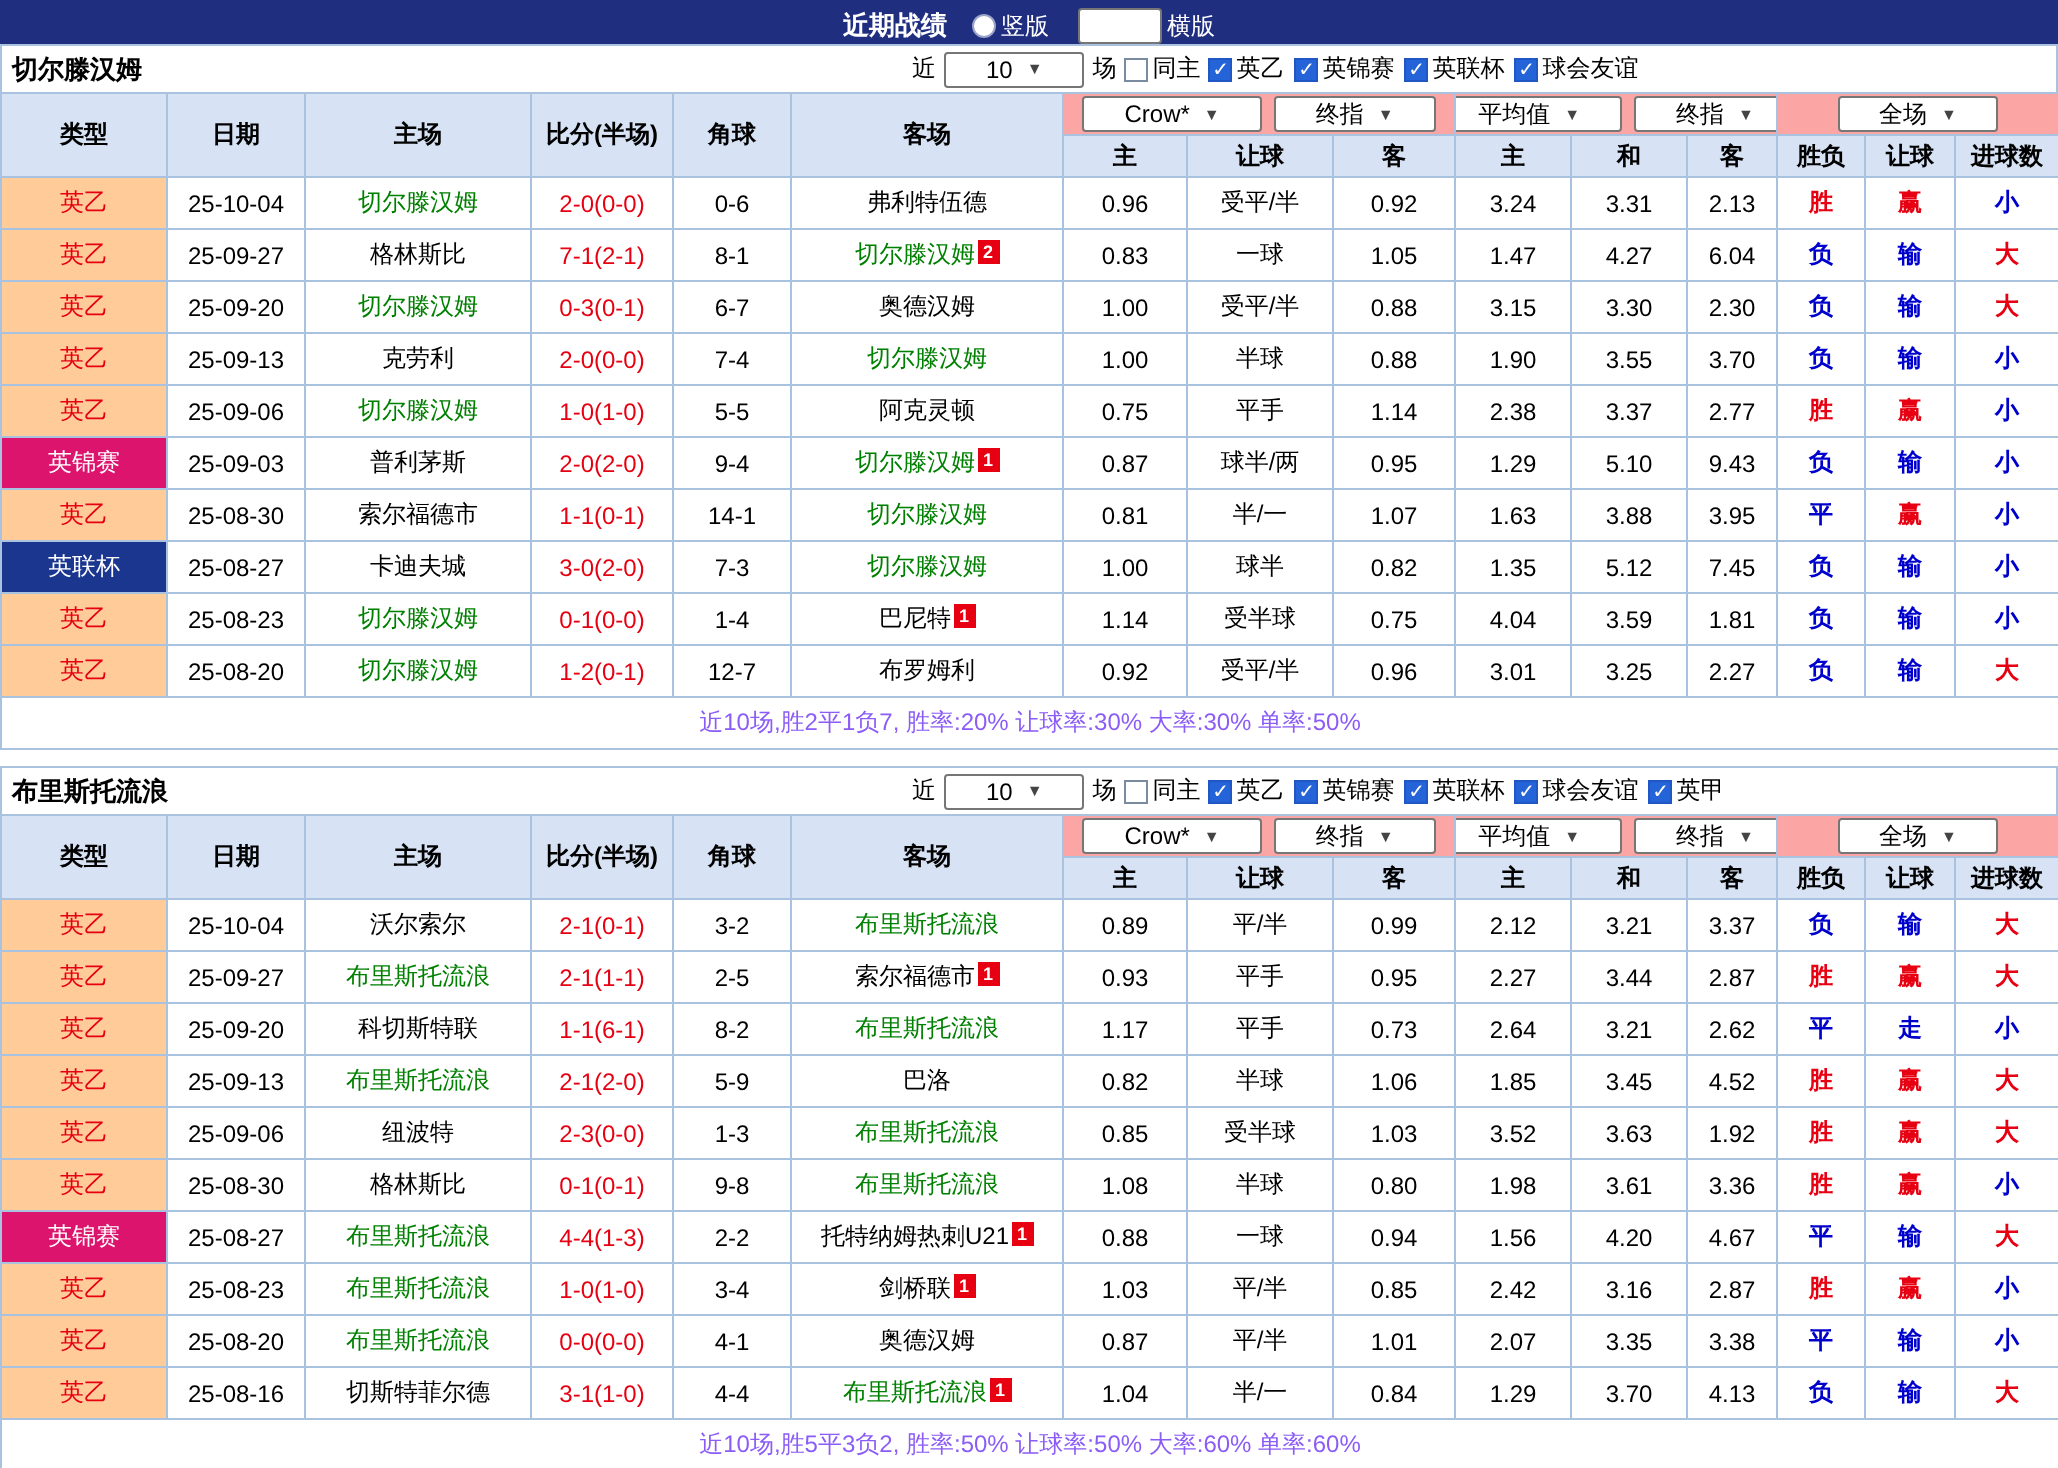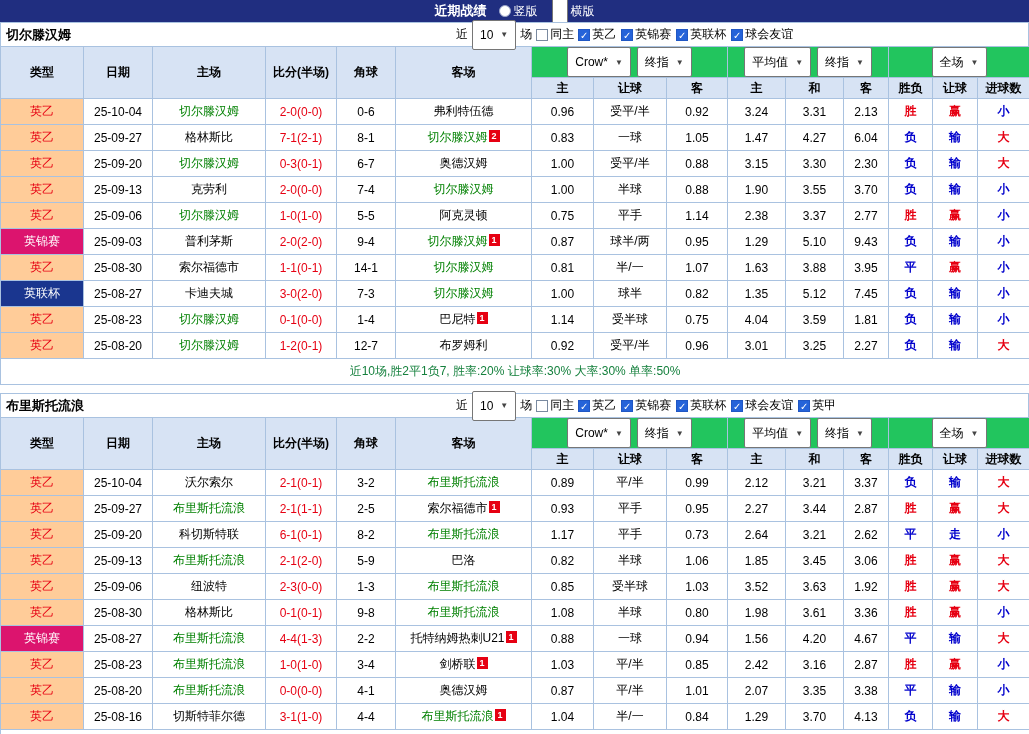--- a/index.html
+++ b/index.html
@@ -7,21 +7,21 @@
   body {
     width: 1029px;
     font-family: "Liberation Sans", "DejaVu Sans", sans-serif;
     color: #000;
   }
   .page { width: 1029px; border-bottom: 2px solid #2b3560; }
 
   
   .topbar {
     height: 22px; background: #202e80; color: #fff;
-    display: flex; align-items: center; justify-content: center; gap: 12px;
+    display: flex; align-items: flex-end; justify-content: center; gap: 12px;
     font-size: 13px; font-weight: bold;
   }
   .radio-group { display: flex; align-items: center; gap: 14px; font-weight: normal; font-size: 12px; }
   .radio-opt { display: flex; align-items: center; gap: 3px; cursor: pointer; }
   .radio { width: 12px; height: 12px; border-radius: 50%; background: #fff; border: 1px solid #9aa3c9; display: inline-block; }
   .radio.sel::after { content: ''; display: block; width: 6px; height: 6px; margin: 2px; border-radius: 50%; background: #1f5fd6; }
 
   
   section { background: #fff; }
   .gap { height: 8px; background: #fff; }
@@ -36,35 +36,35 @@
     width: 12px; height: 12px; display: inline-block; background: #fff;
     border: 1px solid #7a8aa0; font-size: 10px; line-height: 11px; text-align: center; color: #fff;
   }
   .cb.on { background: #2563d9; border-color: #2057c4; }
   .leagues { display: inline-flex; align-items: center; gap: 5px; }
 
   
   .sel {
     display: inline-flex; align-items: center; justify-content: space-between;
     border: 1px solid #767676; border-radius: 2px; background: #fff;
-    font-size: 12px; font-weight: normal; height: 30px; padding: 0 7px; gap: 7px; cursor: pointer;
+    font-size: 12px; font-weight: normal; height: 18px; padding: 0 20px; gap: 7px; cursor: pointer;
   }
   .sel .arrow { font-size: 8px; color: #444; }
 
   
   table { border-collapse: collapse; table-layout: fixed; width: 1029px; font-size: 12px; }
   th, td {
     border: 1px solid #a9c2e0; text-align: center; vertical-align: middle;
     overflow: hidden; white-space: nowrap;
   }
   thead th { background: #d7e3f4; font-weight: bold; height: 21px; font-size: 12px; }
-  thead th.dd-cell { background: #22c55e; font-weight: normal; text-align: right; }
+  thead th.dd-cell { background: #fca5a5; font-weight: normal; text-align: right; }
   .dd-wrap { display: flex; align-items: center; justify-content: center; gap: 6px; }
   tbody td { height: 26px; background: #fff; }
-  tfoot td { height: 26px; background: #fff; color: #15803d; font-size: 12px; }
+  tfoot td { height: 26px; background: #fff; color: #8b5cf6; font-size: 12px; }
   .score { color: #e60012; }
   .res { font-weight: bold; }
   .hl { color: #008000; }
   .badge {
     display: inline-block; background: #e60012; color: #fff; font-size: 9px; font-weight: bold;
     width: 11px; height: 12px; line-height: 12px; text-align: center; margin-left: 1px; vertical-align: 2px;
   }
 </style>
 </head>
 <body>
@@ -513,21 +513,21 @@
             <td>3.44</td>
             <td>2.87</td>
             <td class="res" style="color:#e60012">胜</td>
             <td class="res" style="color:#e60012">赢</td>
             <td class="res" style="color:#e60012">大</td>
           </tr>
           <tr>
             <td style="background:#ffcc99;color:#e60012">英乙</td>
             <td>25-09-20</td>
             <td><span class="">科切斯特联</span></td>
-            <td class="score">6-1(0-1)</td>
+            <td class="score">1-1(6-1)</td>
             <td>8-2</td>
             <td><span class="hl">布里斯托流浪</span></td>
             <td>1.17</td>
             <td>平手</td>
             <td>0.73</td>
             <td>2.64</td>
             <td>3.21</td>
             <td>2.62</td>
             <td class="res" style="color:#0000cc">平</td>
             <td class="res" style="color:#0000cc">走</td>
@@ -538,21 +538,21 @@
             <td>25-09-13</td>
             <td><span class="hl">布里斯托流浪</span></td>
             <td class="score">2-1(2-0)</td>
             <td>5-9</td>
             <td><span class="">巴洛</span></td>
             <td>0.82</td>
             <td>半球</td>
             <td>1.06</td>
             <td>1.85</td>
             <td>3.45</td>
-            <td>3.06</td>
+            <td>4.52</td>
             <td class="res" style="color:#e60012">胜</td>
             <td class="res" style="color:#e60012">赢</td>
             <td class="res" style="color:#e60012">大</td>
           </tr>
           <tr>
             <td style="background:#ffcc99;color:#e60012">英乙</td>
             <td>25-09-06</td>
             <td><span class="">纽波特</span></td>
             <td class="score">2-3(0-0)</td>
             <td>1-3</td>

